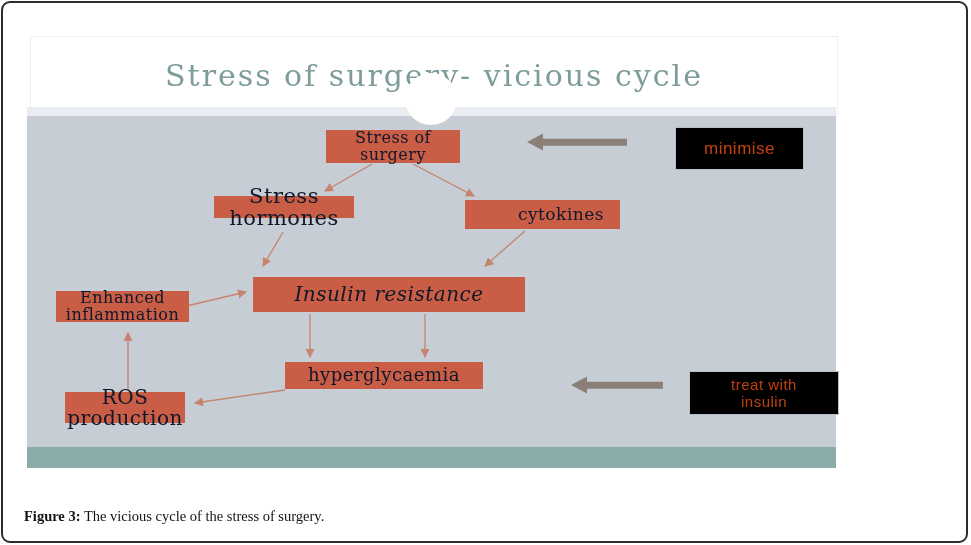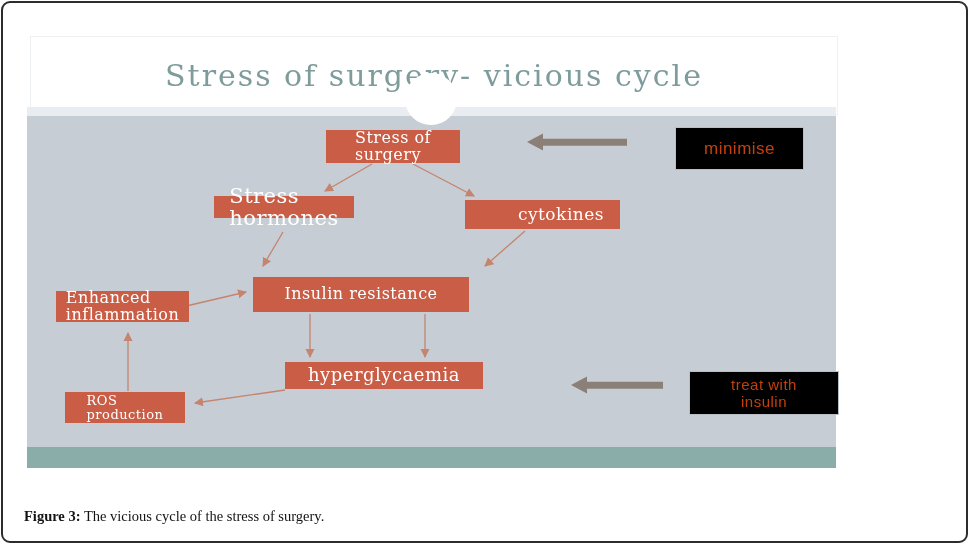--- a/index.html
+++ b/index.html
@@ -12,35 +12,35 @@
               background:#ffffff;border:1px solid #eef1f4;display:flex;
               align-items:center;justify-content:center;}
   .slide-title{font-size:30px;letter-spacing:2px;color:#7d9c9b;font-weight:500;
                font-family:"DejaVu Serif", serif;white-space:nowrap;}
   .title-underline{position:absolute;left:27px;top:107px;width:809px;height:9px;background:#e9edf1;}
   .diagram-bg{position:absolute;left:27px;top:116px;width:809px;height:331px;background:#c7cdd4;}
   .notch-circle{position:absolute;left:405px;top:73px;width:52px;height:52px;
                 border-radius:50%;background:#ffffff;}
   .teal-strip{position:absolute;left:27px;top:447px;width:809px;height:21px;background:#8badaa;}
   
-  .obox{position:absolute;background:#c95d45;color:#ffffff;
-        display:flex;align-items:center;justify-content:center;
+  .obox{position:absolute;background:#c95d45;color:#0f172a;
+        display:flex;align-items:center;justify-content:center;text-align:center;
         white-space:pre-line;line-height:1.05;letter-spacing:0.5px;
         font-family:"DejaVu Serif", serif;}
   .bbox{position:absolute;background:#000000;color:#c2410c;outline:1px solid #b9bfc6;
         display:flex;align-items:center;justify-content:center;text-align:center;
         white-space:pre-line;line-height:1.15;letter-spacing:0.5px;
         font-family:Liberation Sans, sans-serif;}
   #box-stress-of-surgery{left:326px;top:130px;width:134px;height:33px;font-size:16px;}
   #box-stress-hormones{left:214px;top:196px;width:140px;height:22px;font-size:21px;}
   #box-cytokines{left:465px;top:200px;width:118px;height:29px;font-size:17px;padding-left:37px;}
-  #box-insulin-resistance{left:253px;top:277px;width:216px;height:35px;font-size:16px;}
+  #box-insulin-resistance{left:253px;top:277px;width:272px;height:35px;font-size:20px;font-style:italic;}
   #box-enhanced-inflammation{left:56px;top:291px;width:133px;height:31px;font-size:16px;}
   #box-hyperglycaemia{left:285px;top:362px;width:198px;height:27px;font-size:18px;}
-  #box-ros-production{left:65px;top:392px;width:120px;height:31px;font-size:13px;}
+  #box-ros-production{left:65px;top:392px;width:120px;height:31px;font-size:20px;}
   #box-minimise{left:676px;top:128px;width:127px;height:41px;font-size:17px;}
   #box-treat-with-insulin{left:690px;top:372px;width:148px;height:42px;font-size:15px;}
   .arrow-layer{position:absolute;left:0;top:0;width:971px;height:545px;pointer-events:none;}
   
   .caption{position:absolute;left:8px;top:492px;margin:16px;font-size:14.5px;color:#131313;
            font-family:"Liberation Serif", serif;}
   .caption b{font-weight:bold;}
 </style>
 </head>
 <body>

